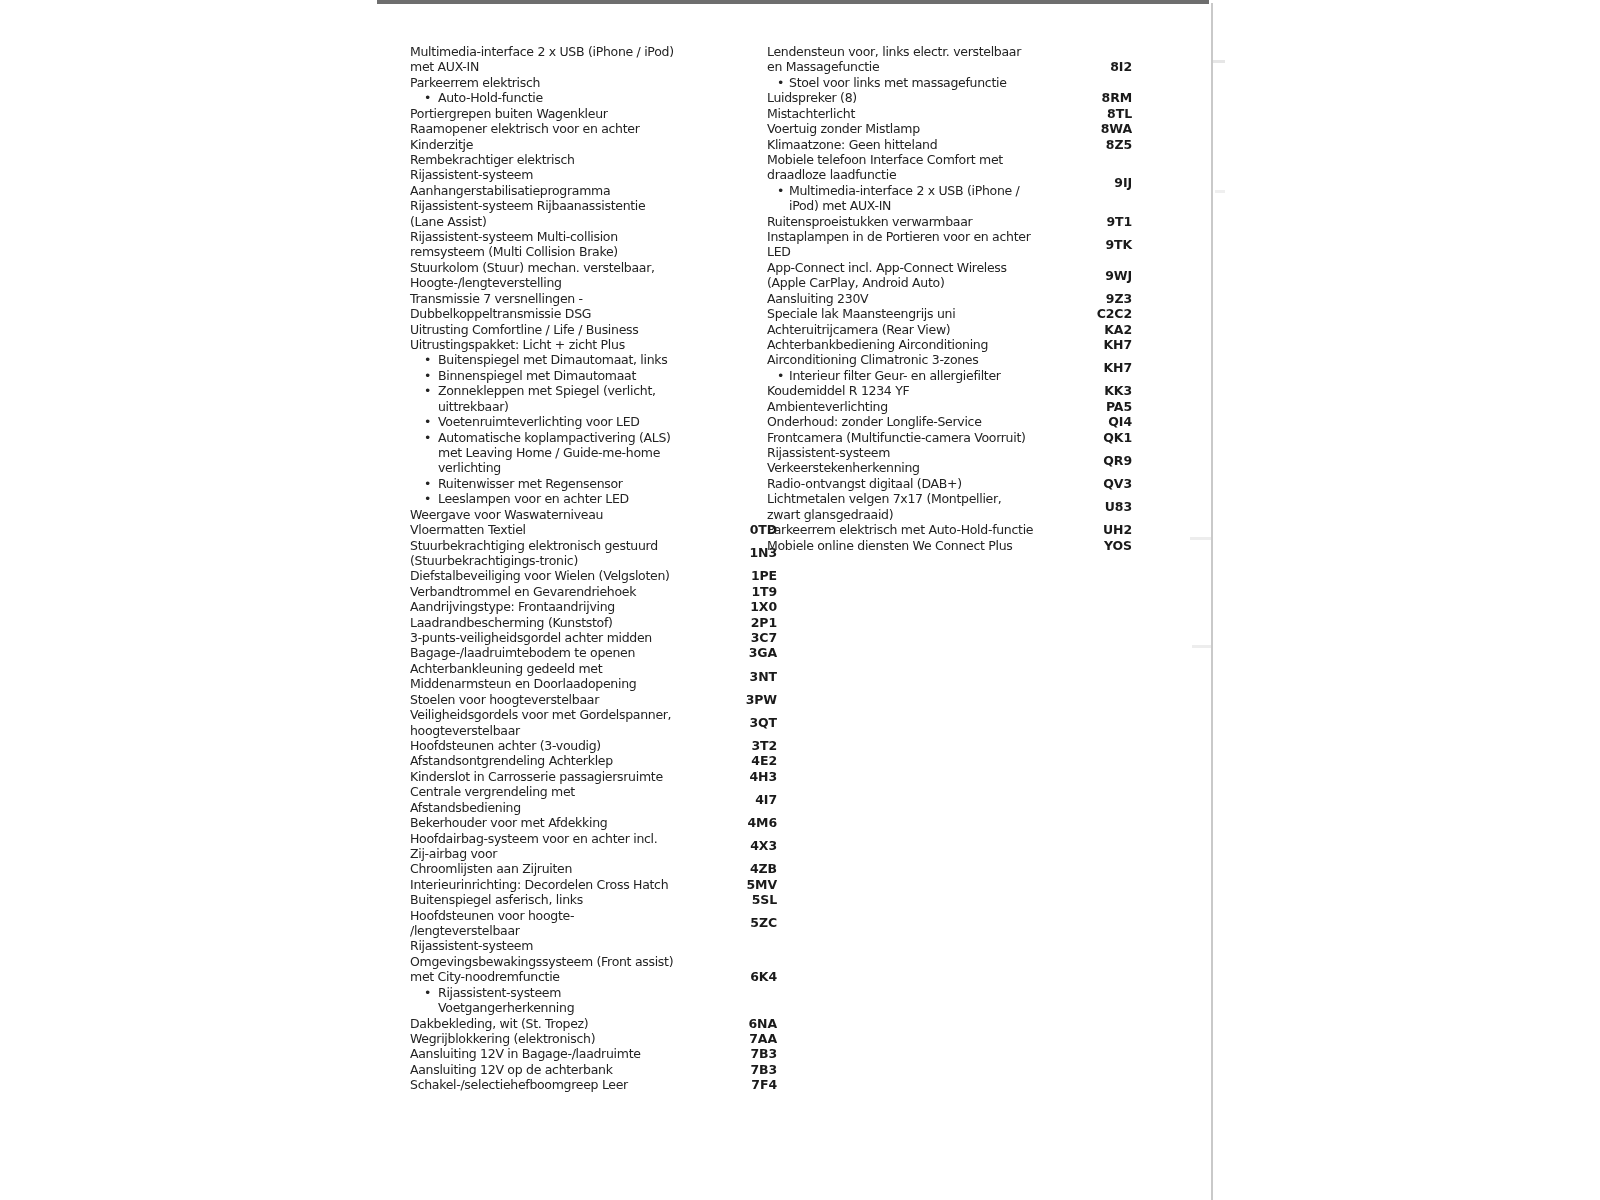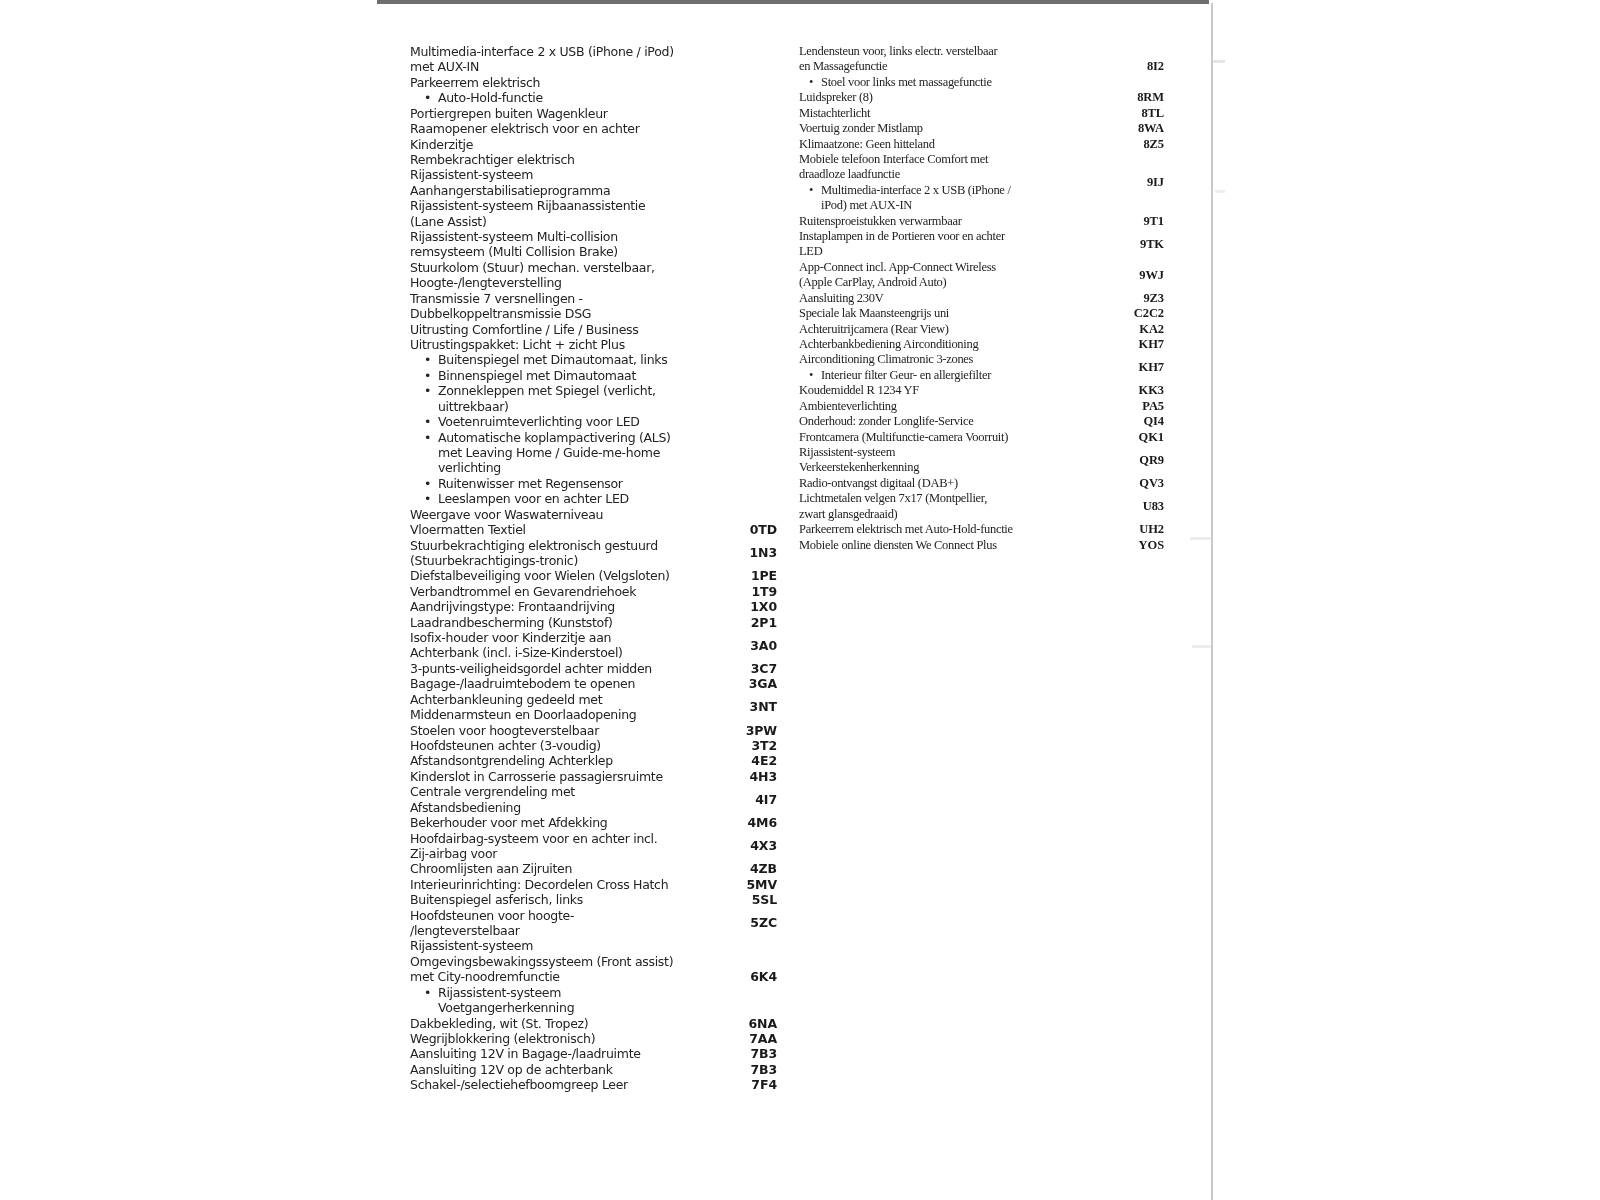--- a/index.html
+++ b/index.html
@@ -43,21 +43,21 @@
 
   .col {
     position: absolute;
     top: 44px;
     color: var(--text, #232323);
     font-size: 12.5px;
     line-height: 15.42px;
     letter-spacing: -0.3px;
   }
   .col-left  { left: 410px; width: 367px; }
-  .col-right { left: 799px; width: 365px; font-family: Liberation Serif, serif; }
+  .col-right { left: 767px; width: 365px; }
 
   .item {
     display: flex;
     align-items: center;
   }
   .desc {
     flex: 1 1 auto;
     min-width: 0;
   }
   .line {
@@ -227,27 +227,20 @@
         <div class="code">1X0</div>
       </div>
       <div class="item">
         <div class="desc">
           <div class="line t"><span>Laadrandbescherming (Kunststof)</span></div>
         </div>
         <div class="code">2P1</div>
       </div>
       <div class="item">
         <div class="desc">
-          <div class="line t"><span>Isofix-houder voor Kinderzitje aan</span></div>
-          <div class="line t"><span>Achterbank (incl. i-Size-Kinderstoel)</span></div>
-        </div>
-        <div class="code">3A0</div>
-      </div>
-      <div class="item">
-        <div class="desc">
           <div class="line t"><span>3-punts-veiligheidsgordel achter midden</span></div>
         </div>
         <div class="code">3C7</div>
       </div>
       <div class="item">
         <div class="desc">
           <div class="line t"><span>Bagage-/laadruimtebodem te openen</span></div>
         </div>
         <div class="code">3GA</div>
       </div>
@@ -256,20 +249,27 @@
           <div class="line t"><span>Achterbankleuning gedeeld met</span></div>
           <div class="line t"><span>Middenarmsteun en Doorlaadopening</span></div>
         </div>
         <div class="code">3NT</div>
       </div>
       <div class="item">
         <div class="desc">
           <div class="line t"><span>Stoelen voor hoogteverstelbaar</span></div>
         </div>
         <div class="code">3PW</div>
+      </div>
+      <div class="item">
+        <div class="desc">
+          <div class="line t"><span>Veiligheidsgordels voor met Gordelspanner,</span></div>
+          <div class="line t"><span>hoogteverstelbaar</span></div>
+        </div>
+        <div class="code">3QT</div>
       </div>
       <div class="item">
         <div class="desc">
           <div class="line t"><span>Hoofdsteunen achter (3-voudig)</span></div>
         </div>
         <div class="code">3T2</div>
       </div>
       <div class="item">
         <div class="desc">
           <div class="line t"><span>Afstandsontgrendeling Achterklep</span></div>

